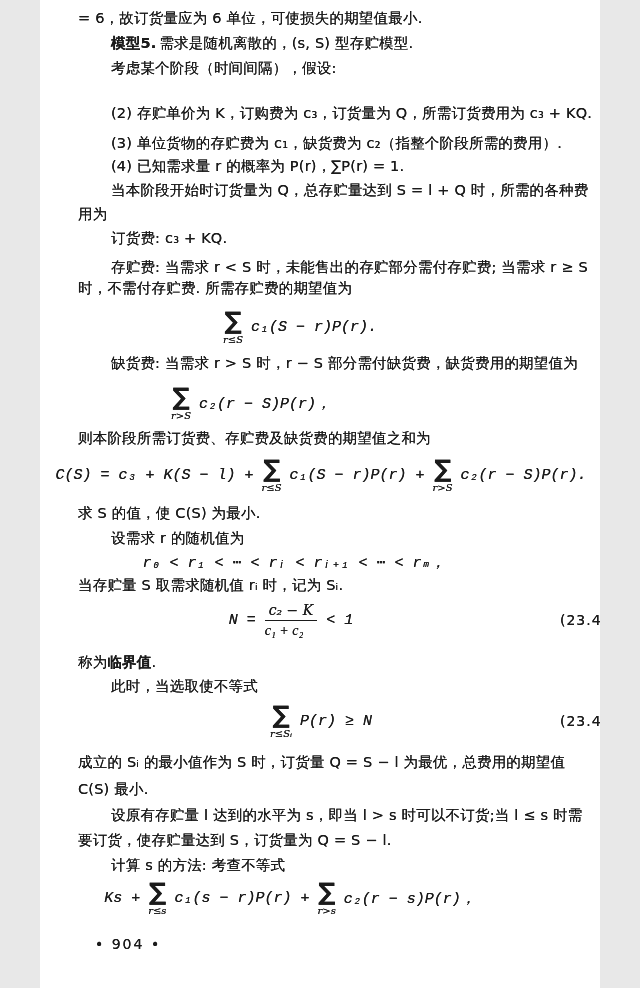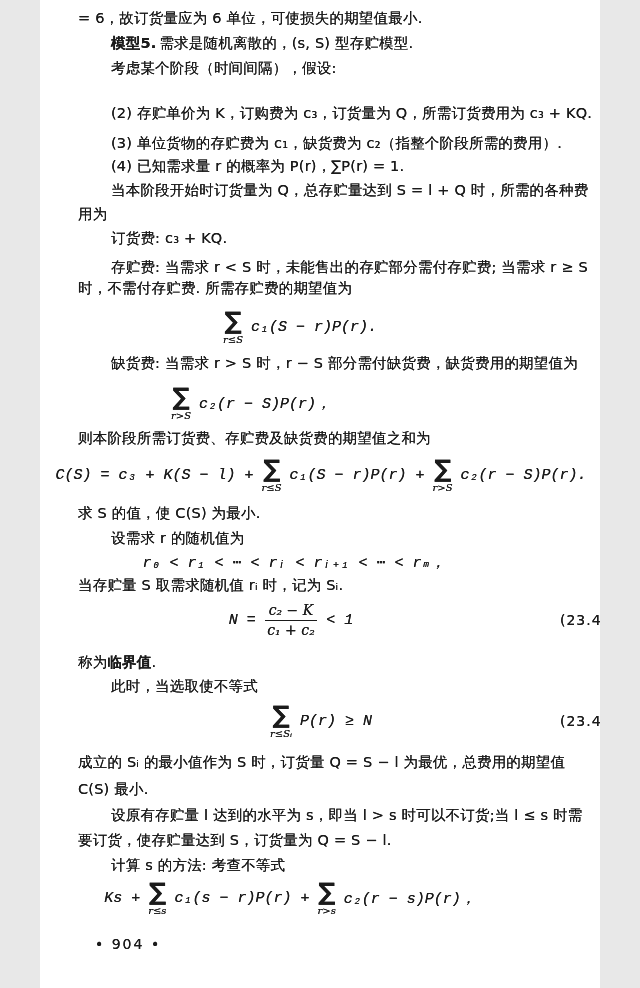--- a/index.html
+++ b/index.html
@@ -41,25 +41,25 @@
   }
   .sigma{
     font-family:"DejaVu Sans", sans-serif;
     font-style:normal;font-weight:bold;
     font-size:24px;line-height:23px;
   }
   .lim{
     font-size:10px;line-height:10px;margin-top:2px;letter-spacing:0;font-style:italic;
   }
   .frac{
-    display:inline-flex;flex-direction:column;align-items:center;
+    display:inline-flex;flex-direction:column;align-items:flex-start;
     margin:0 5px;font-size:14px;
   }
   .frac .num{padding:0 4px 2px;border-bottom:1.5px solid #1b1b1b;line-height:15px;}
-  .frac .den{padding-top:2px;line-height:15px;}
+  .frac .den{padding-top:2px;line-height:15px;font-family:Liberation Serif, serif;}
   .eqno{
     position:absolute;left:482px;top:50%;
     transform:translateY(-50%);
     font-family:"DejaVu Sans", sans-serif;
     font-style:normal;font-size:14px;letter-spacing:1px;
   }
   .footer{
     position:absolute;left:55px;top:936px;
     font-size:14px;letter-spacing:2px;
     text-shadow:0 0 0.4px currentColor;

